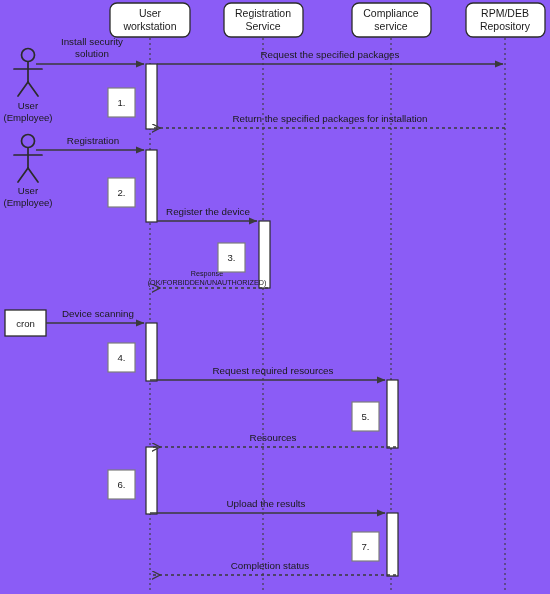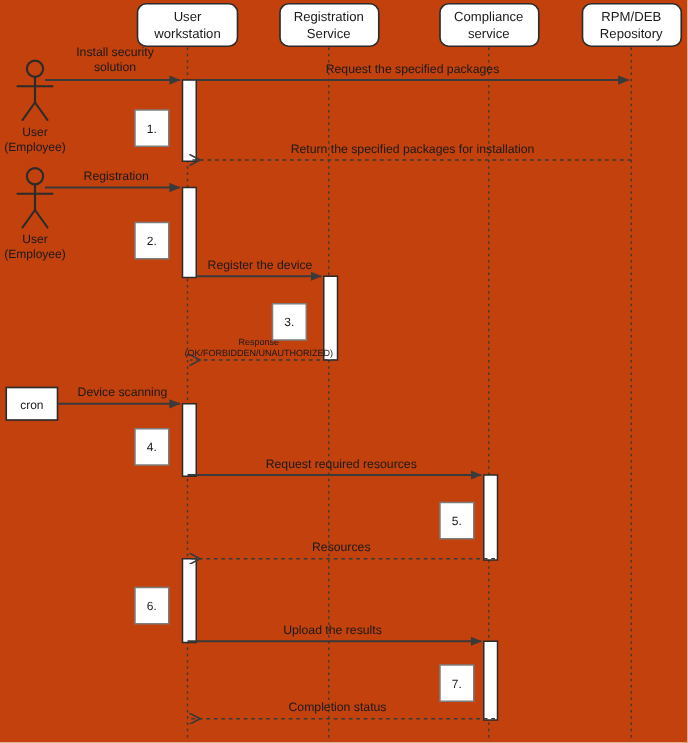--- a/index.html
+++ b/index.html
@@ -8,21 +8,21 @@
     background: #ffffff;
   }
   body {
     font-family: "Liberation Sans", sans-serif;
     color: #1a1a1a;
   }
   #canvas {
     position: relative;
     width: 550px;
     height: 594px;
-    background: #c2410c;
+    background: #8b5cf6;
     overflow: hidden;
     text-align: right;
   }
   svg#diagram {
     position: absolute;
     top: 0;
     left: 0;
     width: 550px;
     height: 594px;
   }

